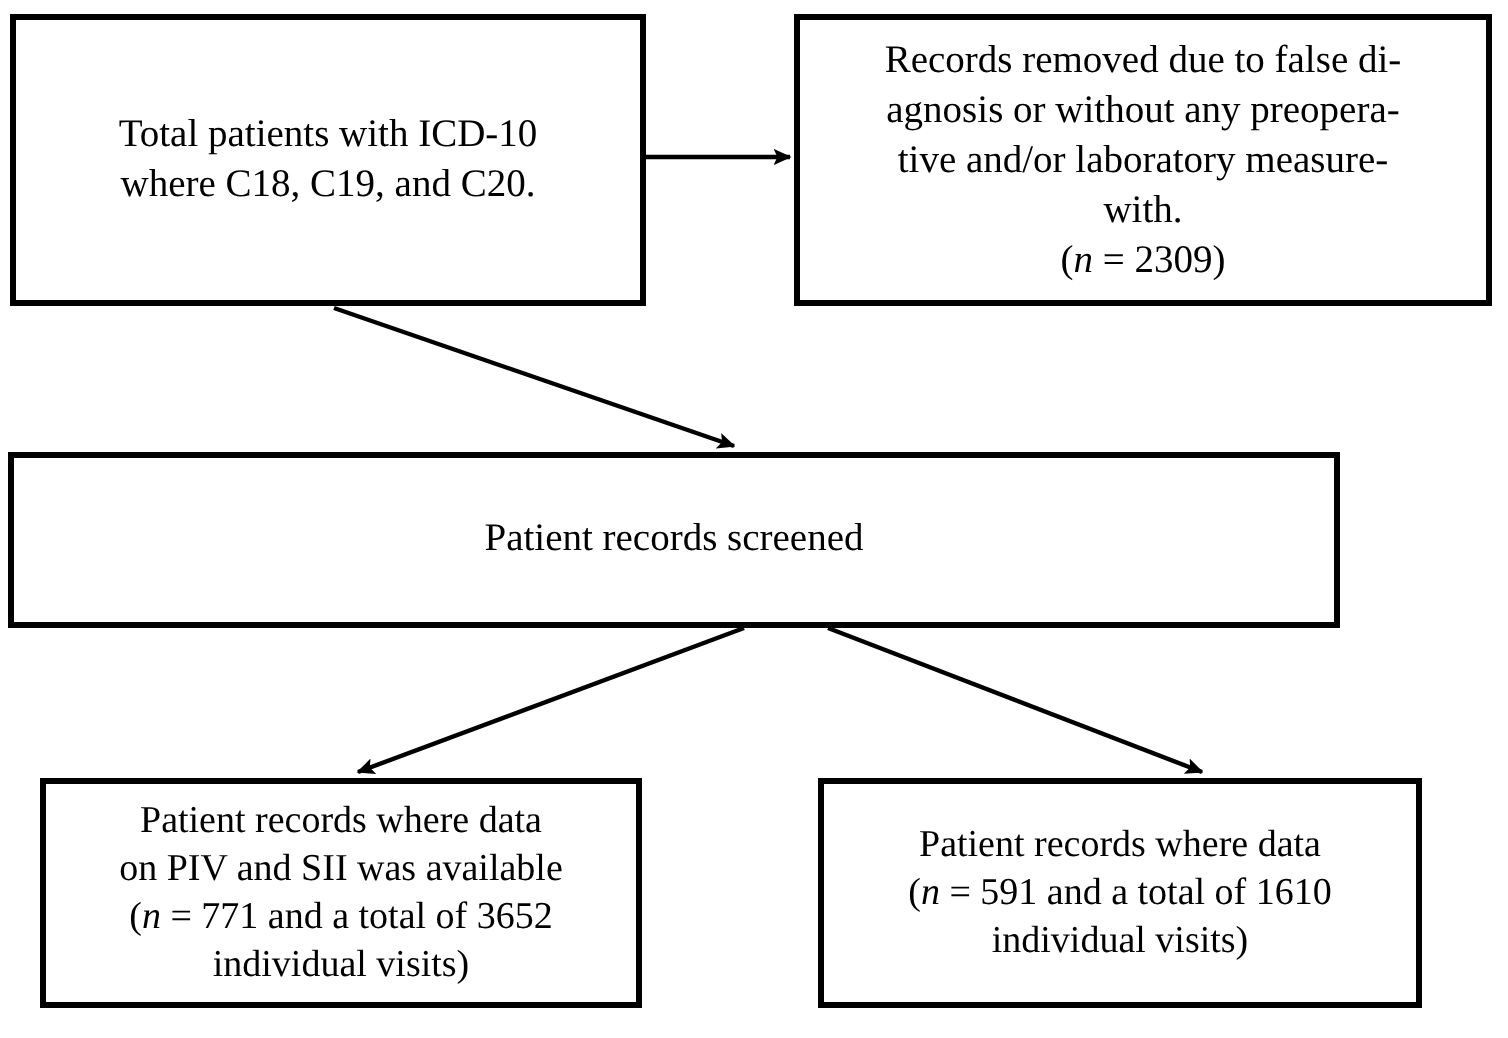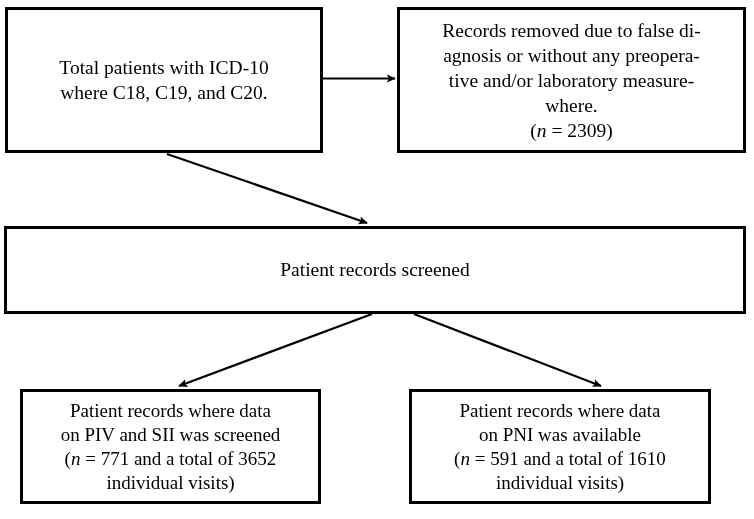--- a/index.html
+++ b/index.html
@@ -64,21 +64,21 @@
     top: 7px;
     width: 349px;
     height: 146px;
     font-size: 19.5px;
     line-height: 25px;
   }
   
   #node-records-screened {
     left: 4px;
     top: 226px;
-    width: 742px;
+    width: 666px;
     height: 88px;
     font-size: 19.5px;
     line-height: 26px;
   }
   
   #node-piv-sii {
     left: 20px;
     top: 389px;
     width: 301px;
     height: 115px;
@@ -118,35 +118,34 @@
 
   <div class="node" id="node-total-patients">
     <span class="line">Total patients with ICD-10</span>
     <span class="line">where C18, C19, and C20.</span>
   </div>
 
   <div class="node" id="node-records-removed">
     <span class="line">Records removed due to false di-</span>
     <span class="line">agnosis or without any preopera-</span>
     <span class="line">tive and/or laboratory measure-</span>
-    <span class="line">where.</span>
+    <span class="line">with.</span>
     <span class="line"><span>(</span><span class="n-italic">n</span><span> = 2309)</span></span>
   </div>
 
   <div class="node" id="node-records-screened">
     <span class="line">Patient records screened</span>
   </div>
 
   <div class="node" id="node-piv-sii">
     <span class="line">Patient records where data</span>
-    <span class="line">on PIV and SII was screened</span>
+    <span class="line">on PIV and SII was available</span>
     <span class="line"><span>(</span><span class="n-italic">n</span><span> = 771 and a total of 3652</span></span>
     <span class="line">individual visits)</span>
   </div>
 
   <div class="node" id="node-pni">
     <span class="line">Patient records where data</span>
-    <span class="line">on PNI was available</span>
     <span class="line"><span>(</span><span class="n-italic">n</span><span> = 591 and a total of 1610</span></span>
     <span class="line">individual visits)</span>
   </div>
 
 </div>
 
 </body></html>

